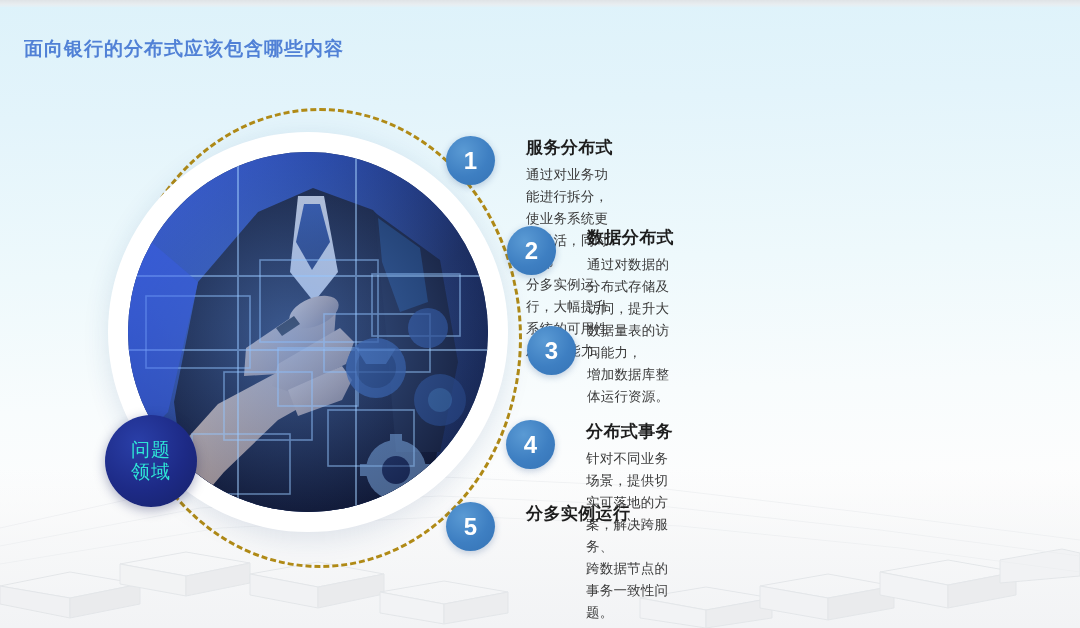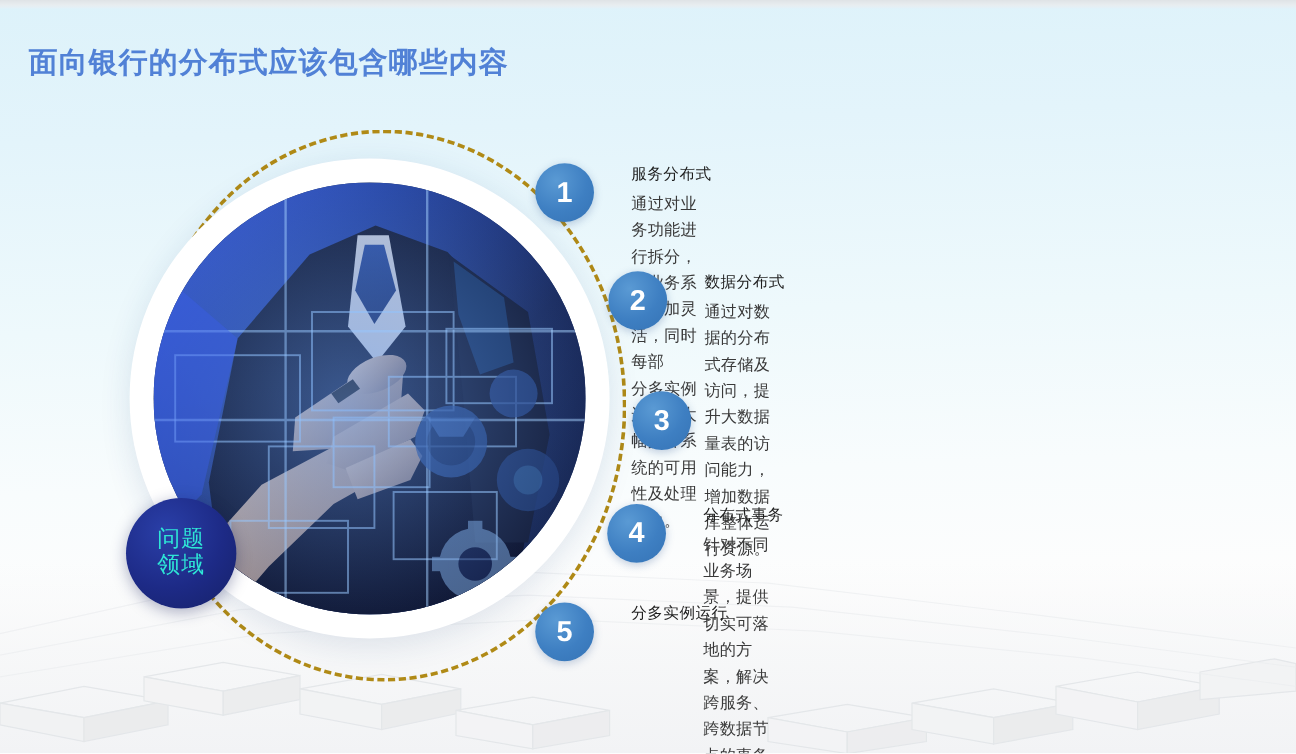--- a/index.html
+++ b/index.html
@@ -98,21 +98,21 @@
     font-weight: normal;
     line-height: 22px;
     letter-spacing: 1px;
   }
 
   
   .title {
     position: absolute;
     left: 24px;
     top: 36px;
-    font-size: 24px;
+    font-size: 19px;
     font-weight: bold;
     color: #5181d6;
     letter-spacing: 1px;
     white-space: nowrap;
   }
 
   
   .step {
     position: absolute;
   }
@@ -132,22 +132,22 @@
     justify-content: center;
     box-shadow: 0 2px 7px rgba(40,80,140,0.28);
   }
   .step .txt {
     position: absolute;
     left: 80px;
     top: 0;
   }
   .step h3 {
     margin: 0 0 5px 0;
-    font-size: 13px;
-    font-weight: normal;
+    font-size: 17px;
+    font-weight: bold;
     color: #1d1d1d;
     letter-spacing: 0.4px;
     white-space: nowrap;
   }
   .step p {
     margin: 0;
     font-size: 13.5px;
     line-height: 22px;
     color: #3a3a3a;
     letter-spacing: 0.2px;

